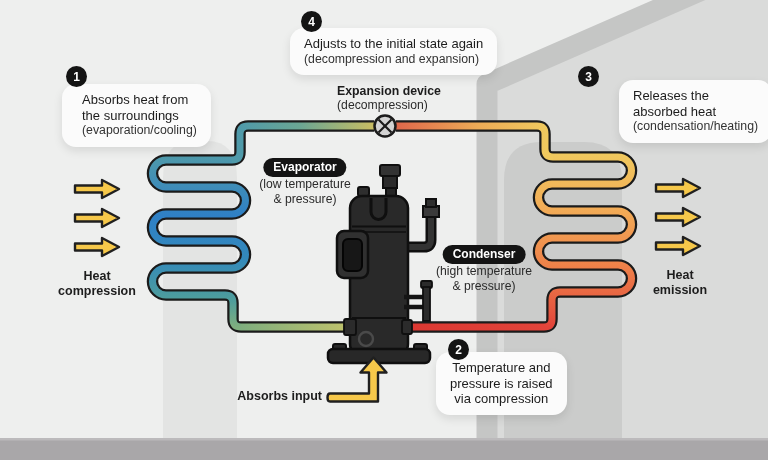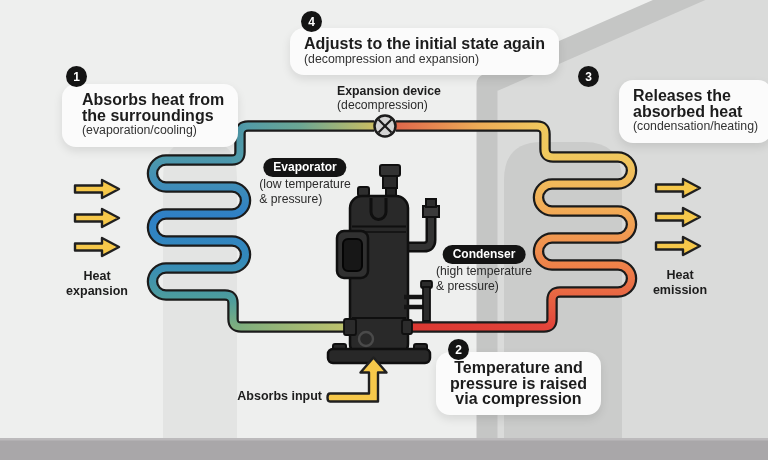--- a/index.html
+++ b/index.html
@@ -1,27 +1,27 @@
 <!DOCTYPE html>
 <html><head>
 <meta charset="utf-8">
 <style>
   html,body{margin:0;padding:0;background:#888;}
   .canvas{position:relative;width:768px;height:460px;background:#eeefee;overflow:hidden;
           font-family:"Liberation Sans",sans-serif;}
   svg.scene{position:absolute;left:0;top:0;}
   .card{position:absolute;background:#fbfbfb;border-radius:14px;padding:8px 14px;
         box-shadow:0 4px 10px rgba(0,0,0,.10);color:#1c1c1c;}
-  .card .b{font-weight:bold;font-size:16px;line-height:15.5px;white-space:nowrap;}
+  .card .b{font-weight:normal;font-size:13px;line-height:15.5px;white-space:nowrap;}
   .card .n{font-size:12.3px;line-height:15.5px;color:#333;white-space:nowrap;}
   .badge{position:absolute;width:21px;height:21px;border-radius:50%;background:#141414;color:#fff;
          font-size:12px;font-weight:bold;display:flex;align-items:center;justify-content:center;z-index:5;}
   .pill{position:absolute;transform:translateX(-50%);background:#141414;color:#fff;font-weight:bold;
         font-size:12px;line-height:13px;border-radius:10px;padding:3px 10px;white-space:nowrap;z-index:4;}
-  .sub{position:absolute;transform:translateX(-50%);text-align:left;font-size:12.2px;line-height:14.5px;
+  .sub{position:absolute;transform:translateX(-50%);text-align:center;font-size:12.2px;line-height:14.5px;
        color:#2b2b2b;white-space:nowrap;z-index:4;}
   .exp-label{position:absolute;transform:translateX(-50%);text-align:left;z-index:4;white-space:nowrap;}
   .exp-label .b{font-weight:bold;font-size:12.3px;line-height:14px;color:#1c1c1c;}
   .exp-label .n{font-size:12.2px;line-height:14px;color:#2b2b2b;}
   .flow-label{position:absolute;transform:translateX(-50%);text-align:center;font-weight:bold;
               font-size:12.5px;line-height:15px;color:#1d1d1d;white-space:nowrap;z-index:4;}
   .energy-label{position:absolute;left:222px;top:389px;width:100px;text-align:right;font-weight:bold;
                 font-size:12.5px;color:#1d1d1d;white-space:nowrap;z-index:4;}
 </style>
 </head>
@@ -181,21 +181,21 @@
     <div>&amp; pressure)</div>
   </div>
 
   <div class="exp-label" style="left:389px;top:84px;">
     <div class="b">Expansion device</div>
     <div class="n">(decompression)</div>
   </div>
 
   <div class="flow-label" style="left:97px;top:269px;">
     <div>Heat</div>
-    <div>expansion</div>
+    <div>compression</div>
   </div>
   <div class="flow-label" style="left:680px;top:268px;">
     <div>Heat</div>
     <div>emission</div>
   </div>
   <div class="energy-label">Absorbs input</div>
 
 </div>
 
 </body></html>

